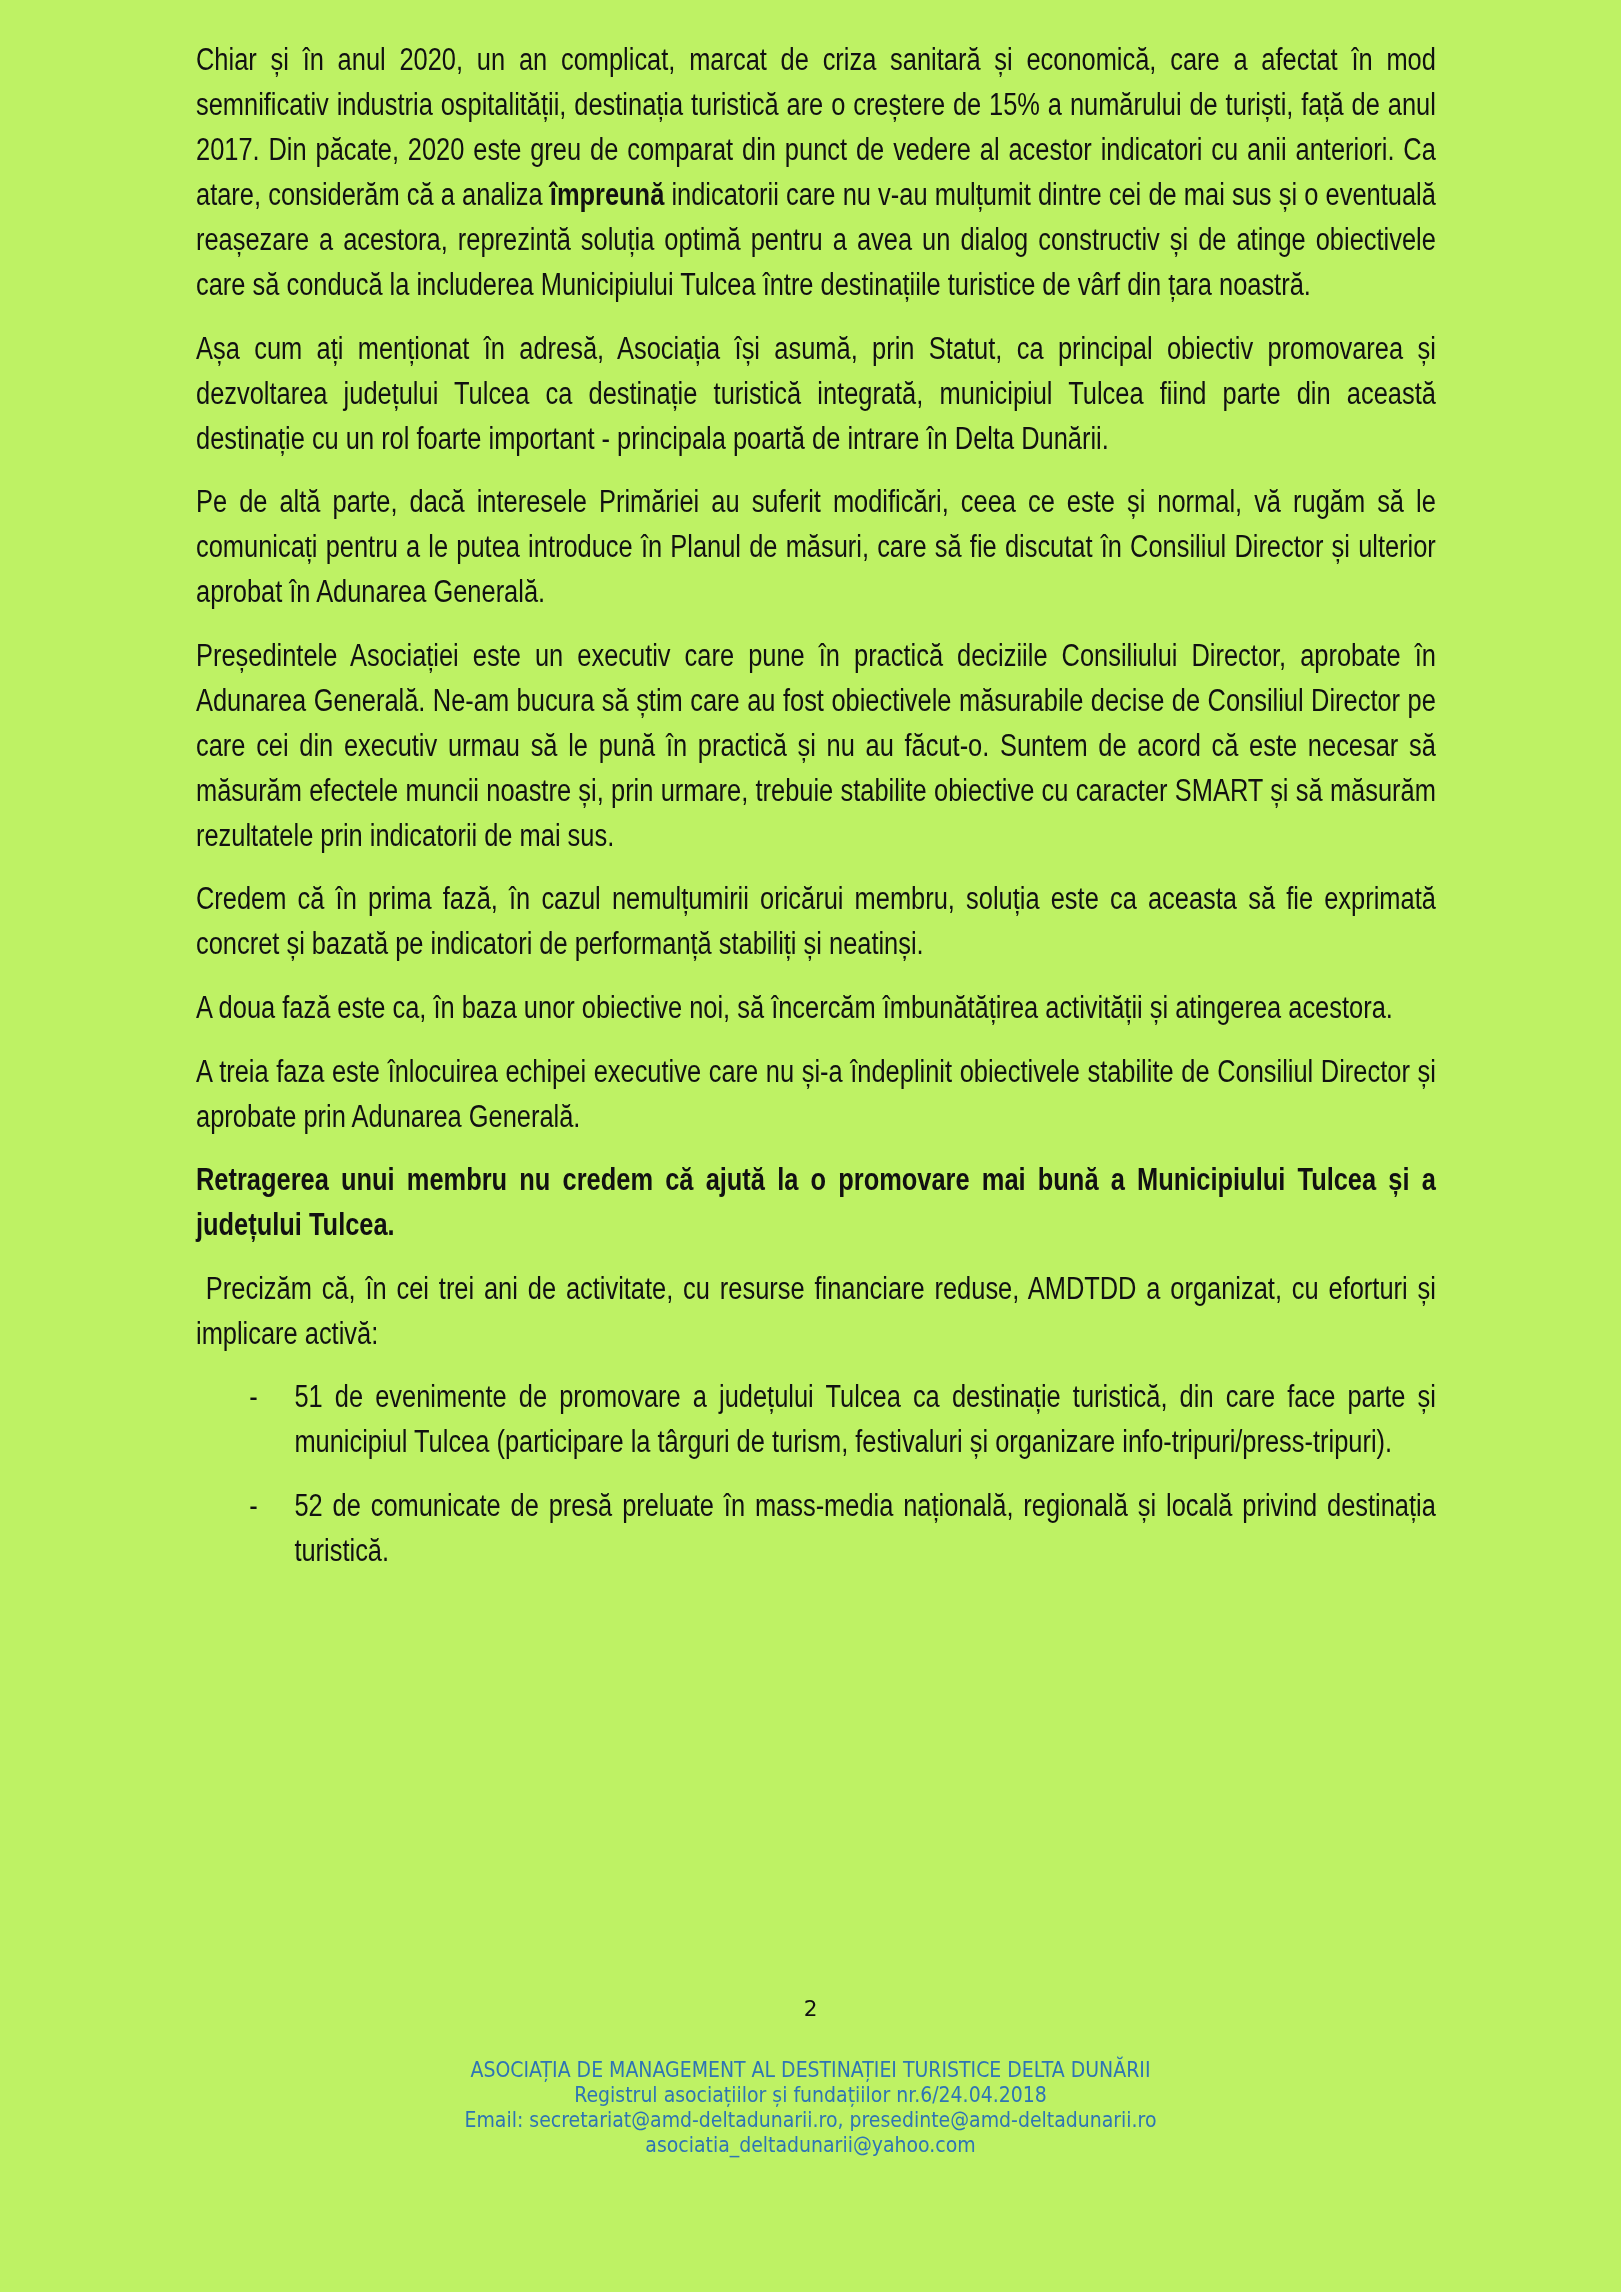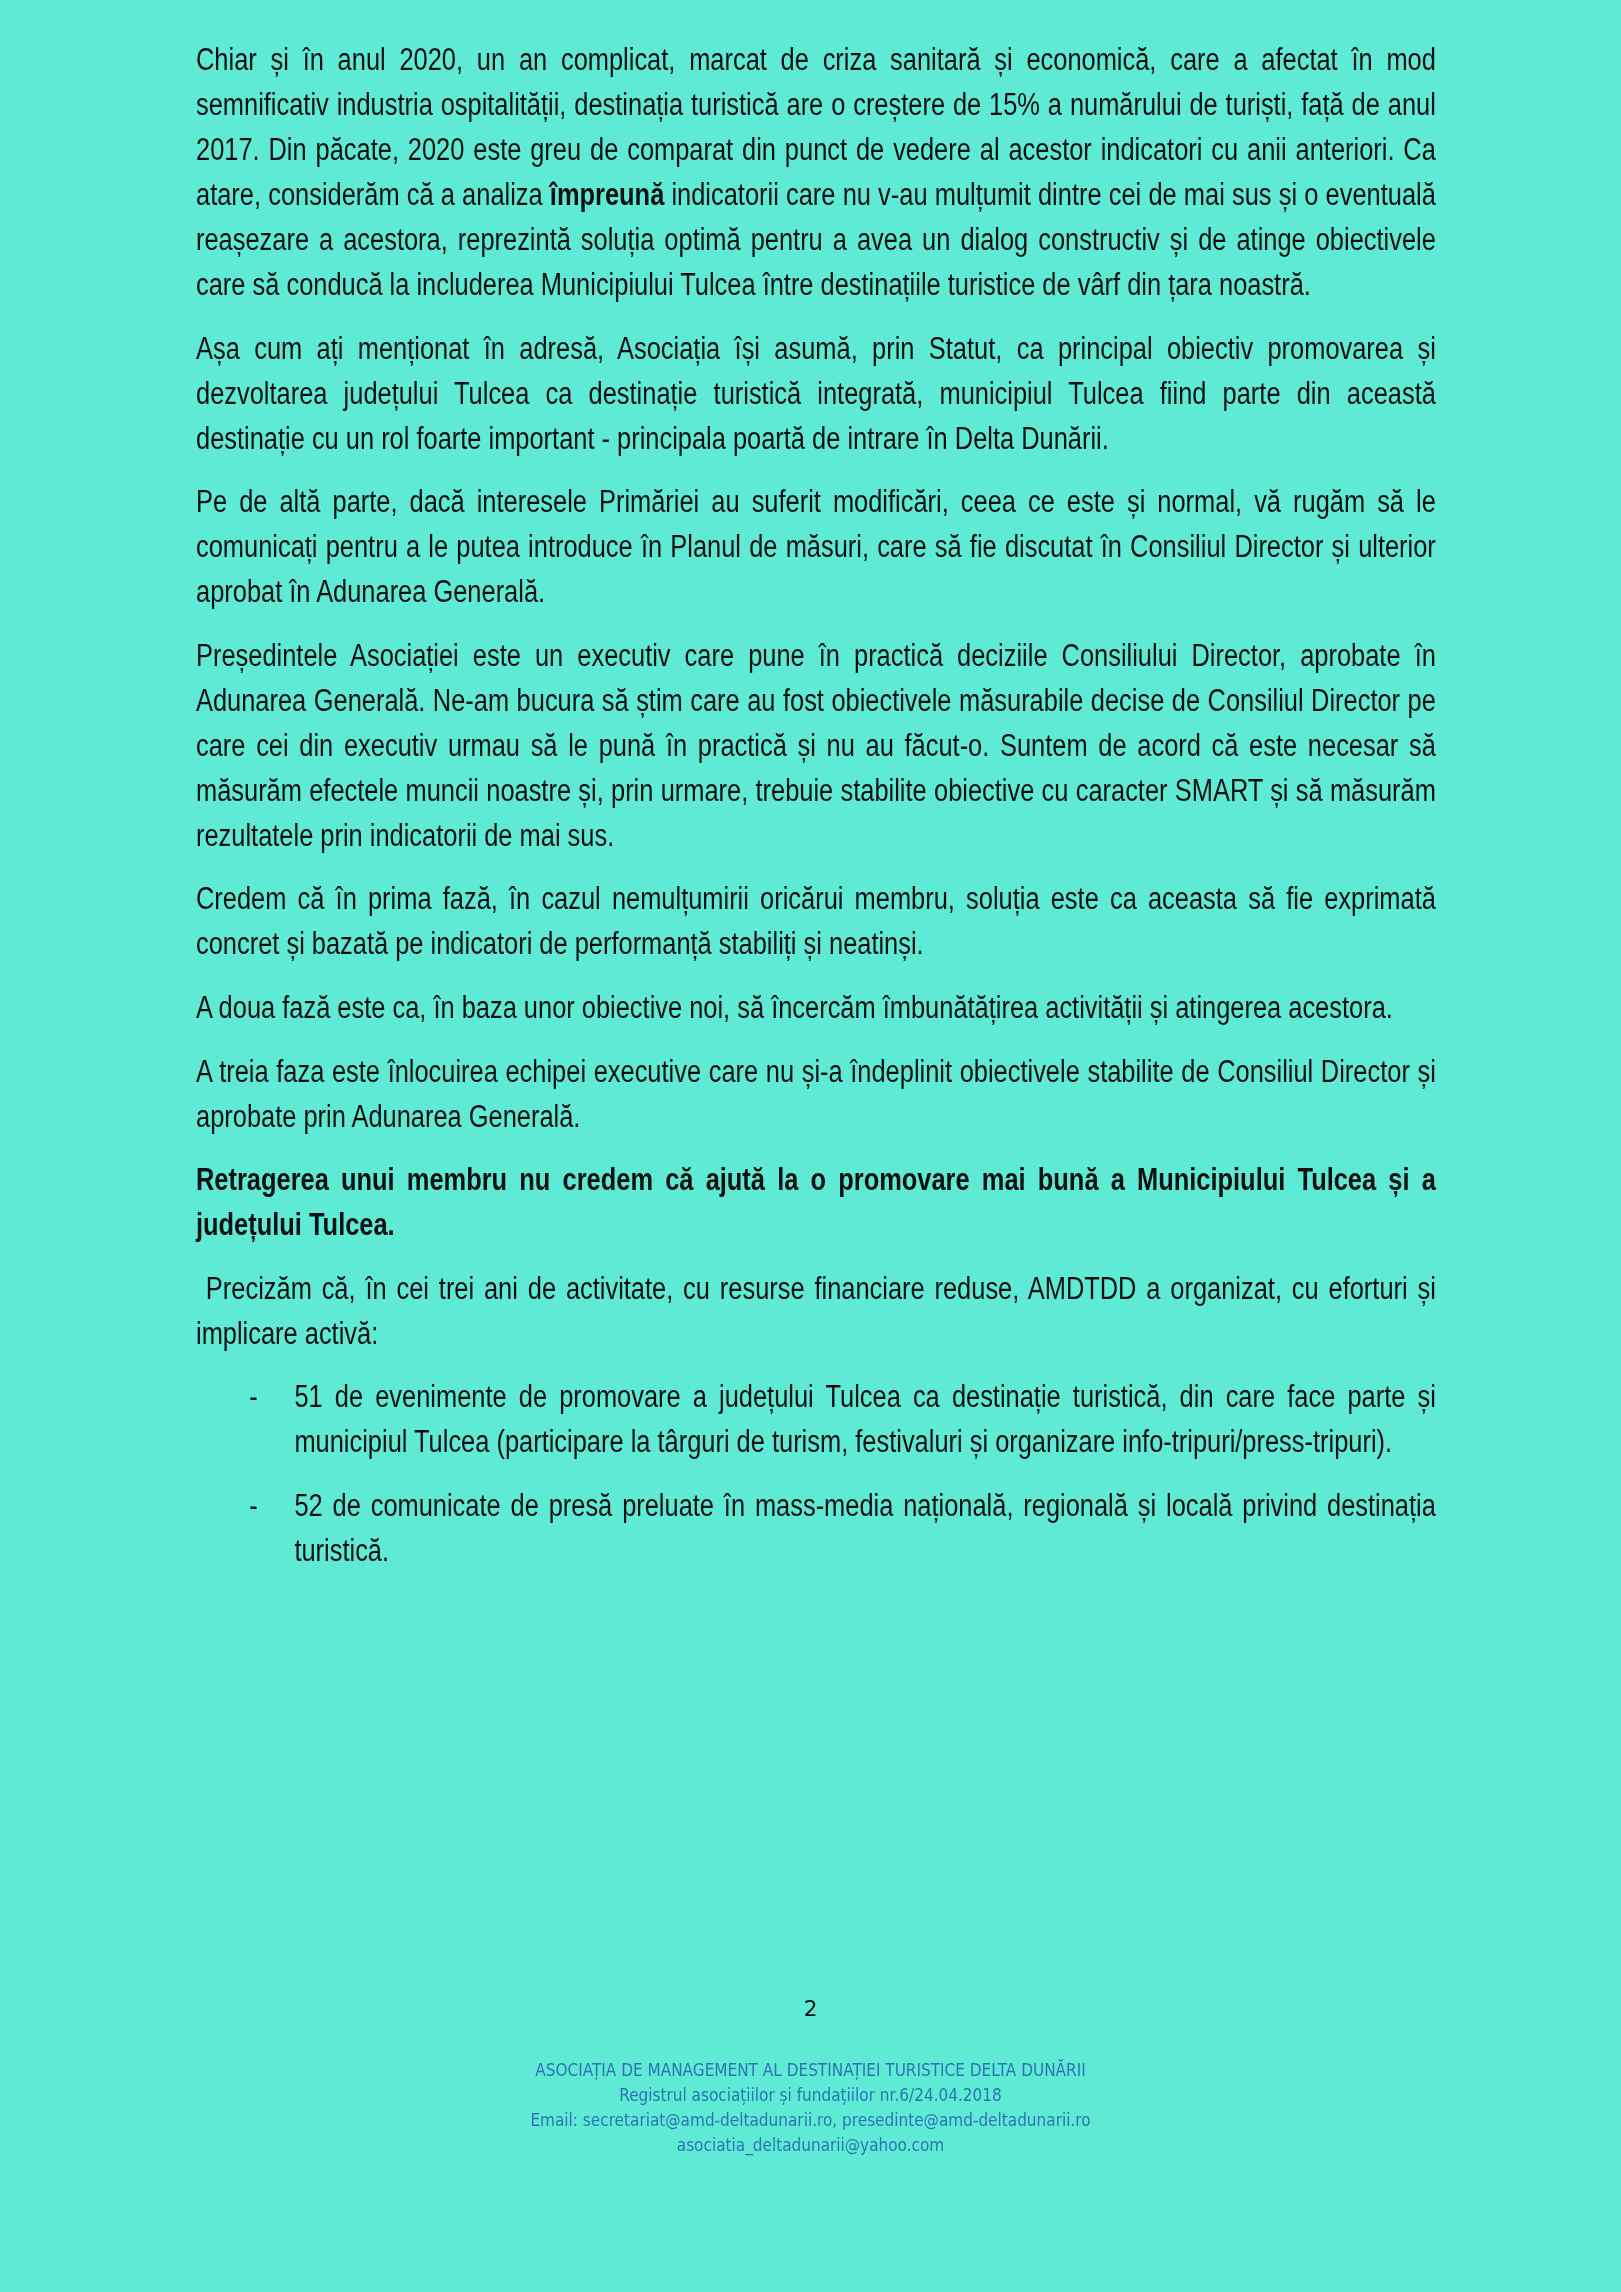--- a/index.html
+++ b/index.html
@@ -1,17 +1,17 @@
 <!DOCTYPE html>
 <html><head>
 <meta charset="utf-8">
 <style>
   html, body { margin: 0; padding: 0; background: #ffffff; }
   body { width: 1621px; height: 2293px; position: relative; overflow: hidden; }
-  .page { position: absolute; left: 0; top: 0; width: 1621px; height: 2293px; background: #5eead4; }
+  .page { position: absolute; left: 0; top: 0; width: 1621px; height: 2293px; background: #bef264; }
   .content-wrap {
     position: absolute; left: 196px; top: 37px;
     width: 1512px;
     transform: scaleX(0.82); transform-origin: left top;
   }
   .body-text {
     font-family: "Liberation Sans", sans-serif;
     font-size: 31px; line-height: 45px; color: #111111;
     text-align: justify; margin: 0 0 18.6px 0;
   }
@@ -23,21 +23,21 @@
     font-size: 31px; line-height: 45px; color: #111111;
     text-align: justify; margin: 0 0 18.6px 0;
   }
   .list-dash { position: absolute; left: 65px; top: 0; }
   .page-number {
     position: absolute; left: 0; width: 1621px; top: 1996px; text-align: center;
     font-family: "DejaVu Sans", sans-serif; font-size: 21.6px; color: #111;
   }
   .footer {
     position: absolute; left: 0; width: 1621px; top: 2058px; text-align: center;
-    font-family: "DejaVu Sans", sans-serif; font-size: 17px; line-height: 25px;
+    font-family: "DejaVu Sans", sans-serif; font-size: 21px; line-height: 25px;
     color: #2E74B5;
   }
   .footer div { transform: scaleX(0.9); transform-origin: center; }
 </style>
 </head>
 <body>
 
 <div class="page">
   <div class="content-wrap">
 

